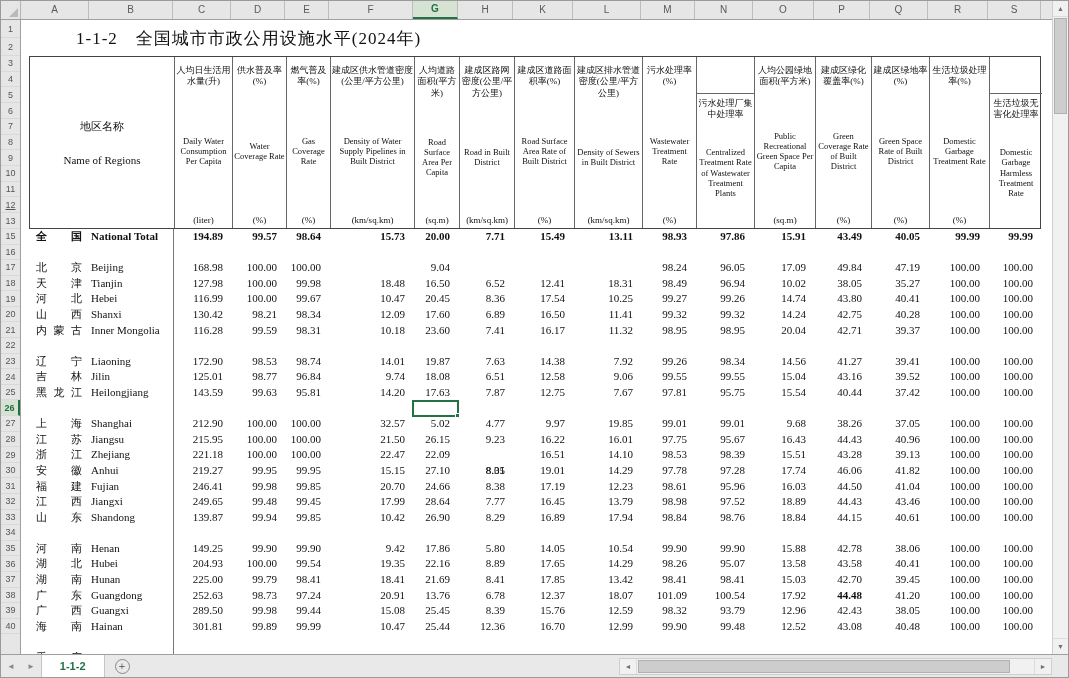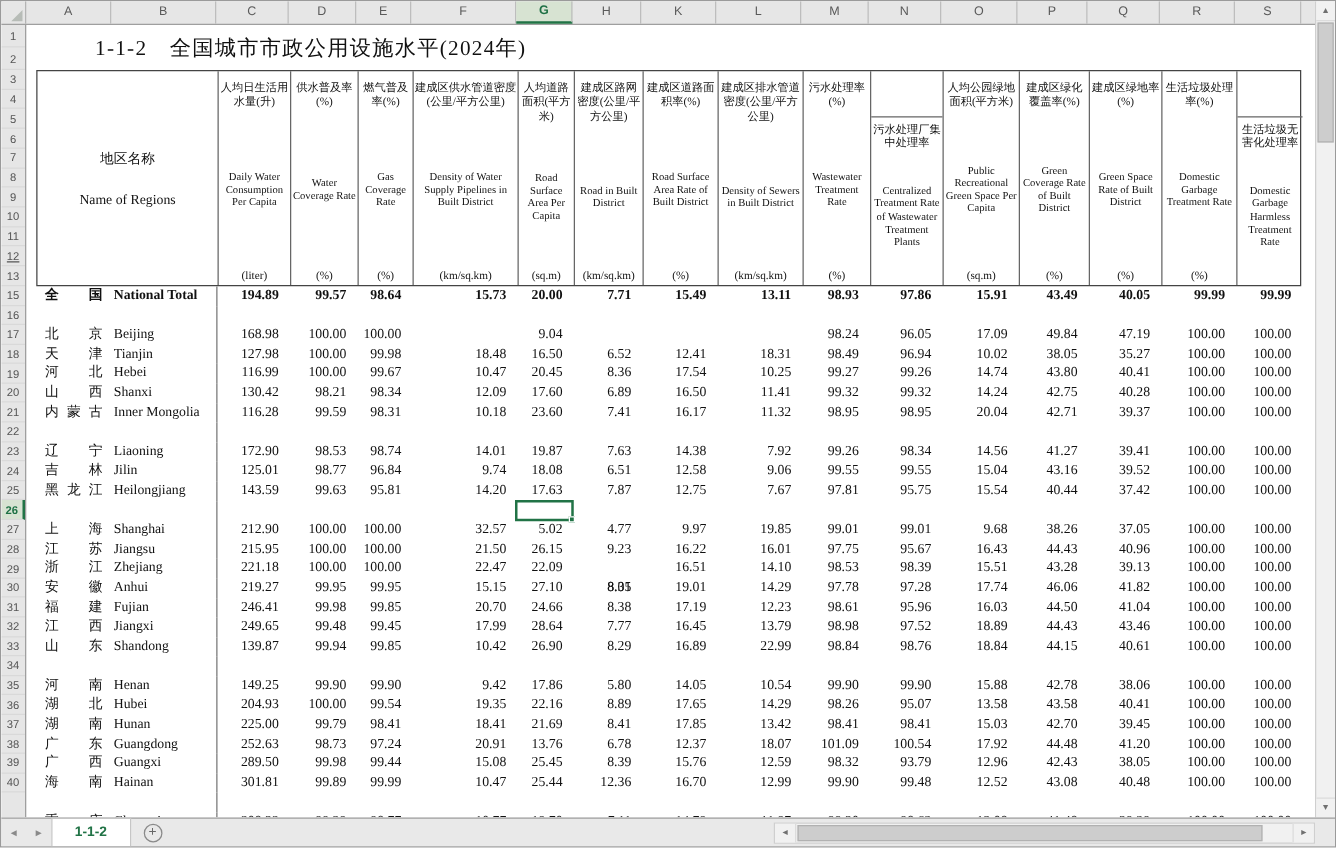--- a/index.html
+++ b/index.html
@@ -618,21 +618,21 @@
           <div class="trow">
             <div class="rc-cn">山东</div>
             <div class="rc-en">Shandong</div>
             <div class="vcell first" style="width: 58px;">139.87</div>
             <div class="vcell" style="width: 54px;">99.94</div>
             <div class="vcell" style="width: 44px;">99.85</div>
             <div class="vcell" style="width: 84px;">10.42</div>
             <div class="vcell" style="width: 45px;">26.90</div>
             <div class="vcell" style="width: 55px;">8.29</div>
             <div class="vcell" style="width: 60px;">16.89</div>
-            <div class="vcell" style="width: 68px;">22.99</div>
+            <div class="vcell" style="width: 68px;">17.94</div>
             <div class="vcell" style="width: 54px;">98.84</div>
             <div class="vcell" style="width: 58px;">98.76</div>
             <div class="vcell" style="width: 61px;">18.84</div>
             <div class="vcell" style="width: 56px;">44.15</div>
             <div class="vcell" style="width: 58px;">40.61</div>
             <div class="vcell" style="width: 60px;">100.00</div>
             <div class="vcell" style="width: 53px;">100.00</div>
           </div>
           <div class="trow">
             <div class="rc-cn"></div>
@@ -717,21 +717,21 @@
             <div class="vcell" style="width: 54px;">98.73</div>
             <div class="vcell" style="width: 44px;">97.24</div>
             <div class="vcell" style="width: 84px;">20.91</div>
             <div class="vcell" style="width: 45px;">13.76</div>
             <div class="vcell" style="width: 55px;">6.78</div>
             <div class="vcell" style="width: 60px;">12.37</div>
             <div class="vcell" style="width: 68px;">18.07</div>
             <div class="vcell" style="width: 54px;">101.09</div>
             <div class="vcell" style="width: 58px;">100.54</div>
             <div class="vcell" style="width: 61px;">17.92</div>
-            <div class="vcell" style="width: 56px;">44.48</div>
+            <div class="vcell" style="width: 56px; font-weight: bold;">44.48</div>
             <div class="vcell" style="width: 58px;">41.20</div>
             <div class="vcell" style="width: 60px;">100.00</div>
             <div class="vcell" style="width: 53px;">100.00</div>
           </div>
           <div class="trow">
             <div class="rc-cn">广西</div>
             <div class="rc-en">Guangxi</div>
             <div class="vcell first" style="width: 58px;">289.50</div>
             <div class="vcell" style="width: 54px;">99.98</div>
             <div class="vcell" style="width: 44px;">99.44</div>

